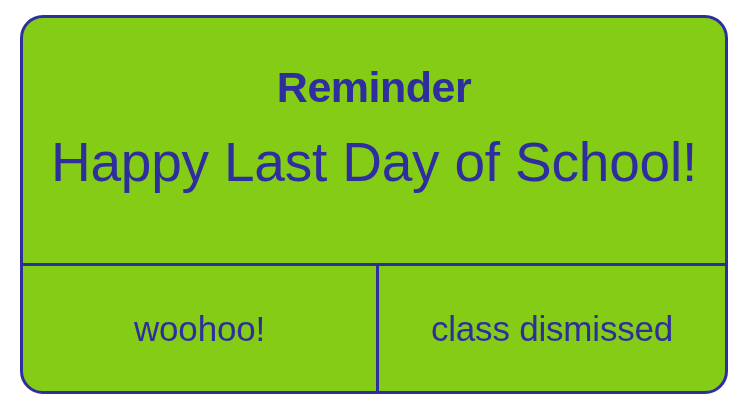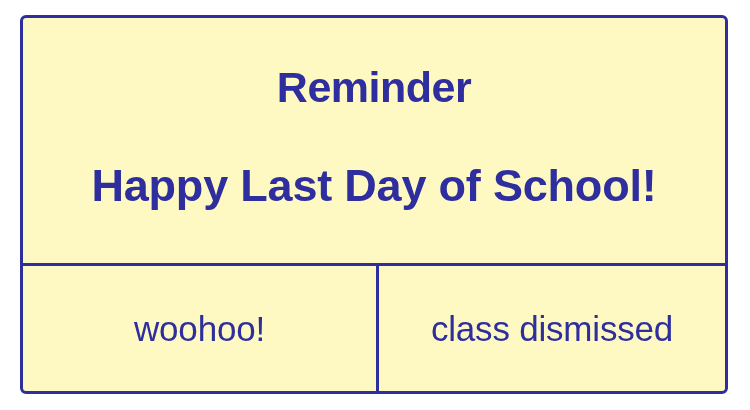--- a/index.html
+++ b/index.html
@@ -32,22 +32,22 @@
 
   
   .card {
     position: absolute;
     left: 20px;
     top: 15px;
     width: 708px;           
     height: 379px;          
     box-sizing: border-box;
     border: 3px solid var(--ink);
-    border-radius: 6px;
-    background: #fef9c3;
+    border-radius: 23px;
+    background: #84cc16;
     overflow: hidden;
     display: flex;
     flex-direction: column;
   }
 
   :root {
     --ink: #2E2E9E;
   }
 
   
@@ -67,25 +67,25 @@
     font-size: 43px;
     font-weight: 700;
     letter-spacing: -0.5px;
     line-height: 1;
     text-align: center;
     white-space: nowrap;
   }
 
   .subtitle {
     color: var(--ink);
-    font-size: 45px;
-    font-weight: 700;
+    font-size: 55px;
+    font-weight: 400;
     letter-spacing: -0.2px;
     line-height: 1;
-    margin-top: 54px;
+    margin-top: 26px;
     text-align: center;
     white-space: nowrap;
   }
 
   
   .card-bottom {
     flex: 1 1 auto;
     display: flex;
     flex-direction: row;
     min-height: 0;

